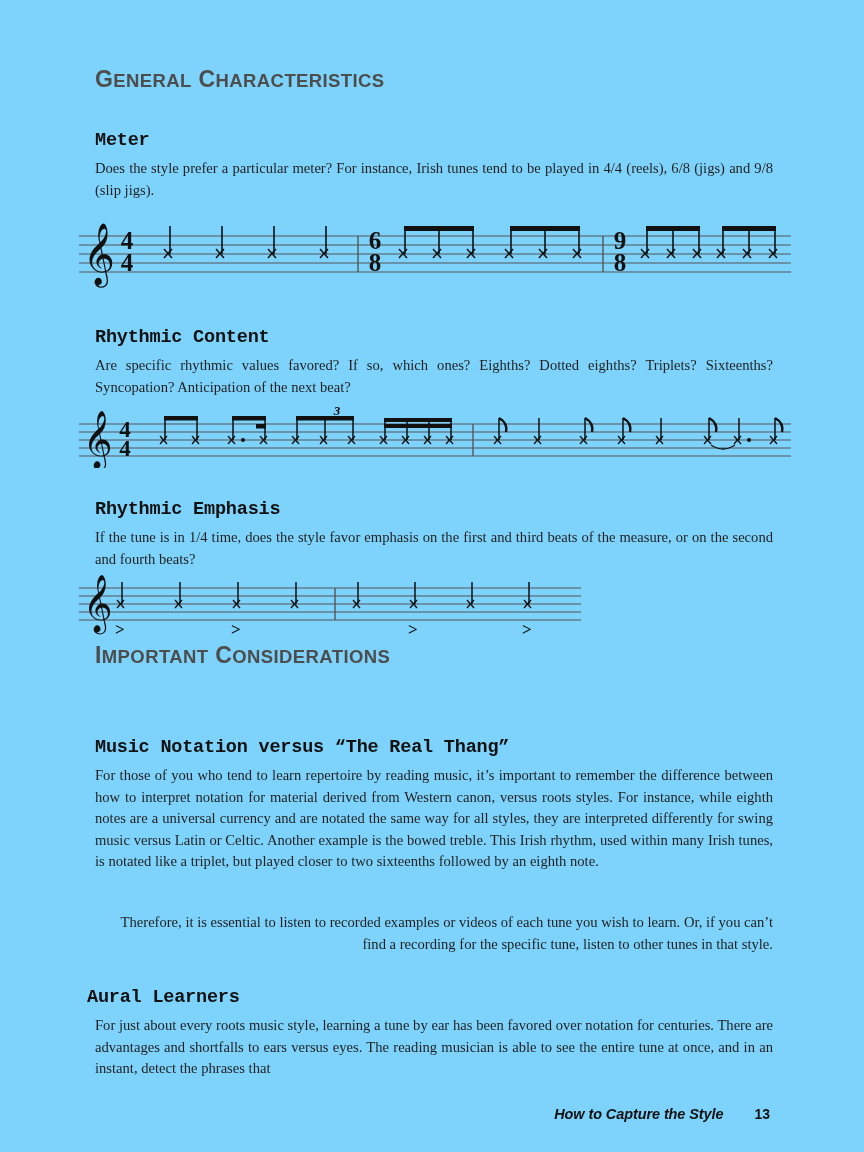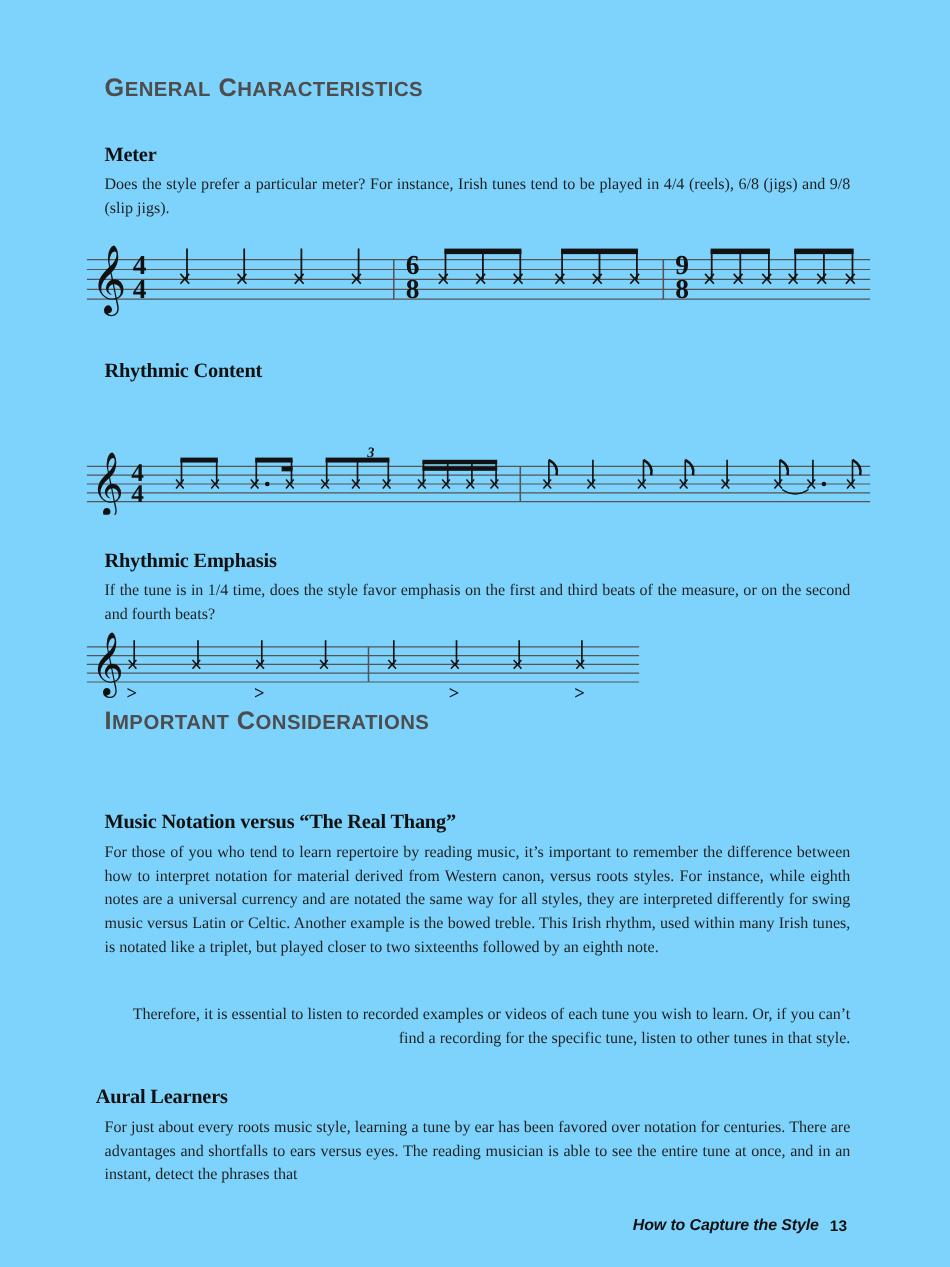--- a/index.html
+++ b/index.html
@@ -29,21 +29,21 @@
   }
   .section-head .cap {
     font-size: 23px;
   }
   .section-head .sc {
     font-size: 18.5px;
   }
 
   
   .sub-head {
-    font-family: Liberation Serif, serif;
+    font-family: Liberation Mono, monospace;
     font-weight: bold;
     font-size: 18.5px;
     color: #111111;
     letter-spacing: -0.2px;
     line-height: 1.1;
   }
 
   
   .body-text {
     font-family: Liberation Serif, serif;
@@ -56,21 +56,21 @@
     text-align: right;
   }
 
   
   .footer {
     position: absolute;
     right: 94px;
     bottom: 30px;
     display: flex;
     align-items: flex-end;
-    gap: 10px;
+    gap: 31px;
   }
   .footer-title {
     font-family: "Liberation Sans", sans-serif;
     font-style: italic;
     font-weight: bold;
     font-size: 14.5px;
     color: #111111;
     letter-spacing: -0.1px;
   }
   .footer-page {
@@ -251,20 +251,21 @@
           </g>
         <g>
             <line x1="694" y1="27" x2="702" y2="36"></line>
             <line x1="702" y1="27" x2="694" y2="36"></line>
           </g>
       </g>
     </svg>
   </div>
 
   <div class="sub-head lbl-rhythmic-content">Rhythmic Content</div>
+  <div class="body-text p-rhythmic-content">Are specific rhythmic values favored? If so, which ones? Eighths? Dotted eighths? Triplets? Sixteenths? Syncopation? Anticipation of the next beat?</div>
 
   <div class="staff-block staff-2">
     <svg width="720" height="70" viewBox="0 0 720 70">
       <g stroke="#555" stroke-width="1.1">
         <line x1="4" y1="26" x2="716" y2="26"></line>
         <line x1="4" y1="34" x2="716" y2="34"></line>
         <line x1="4" y1="42" x2="716" y2="42"></line>
         <line x1="4" y1="50" x2="716" y2="50"></line>
         <line x1="4" y1="58" x2="716" y2="58"></line>
       </g>

